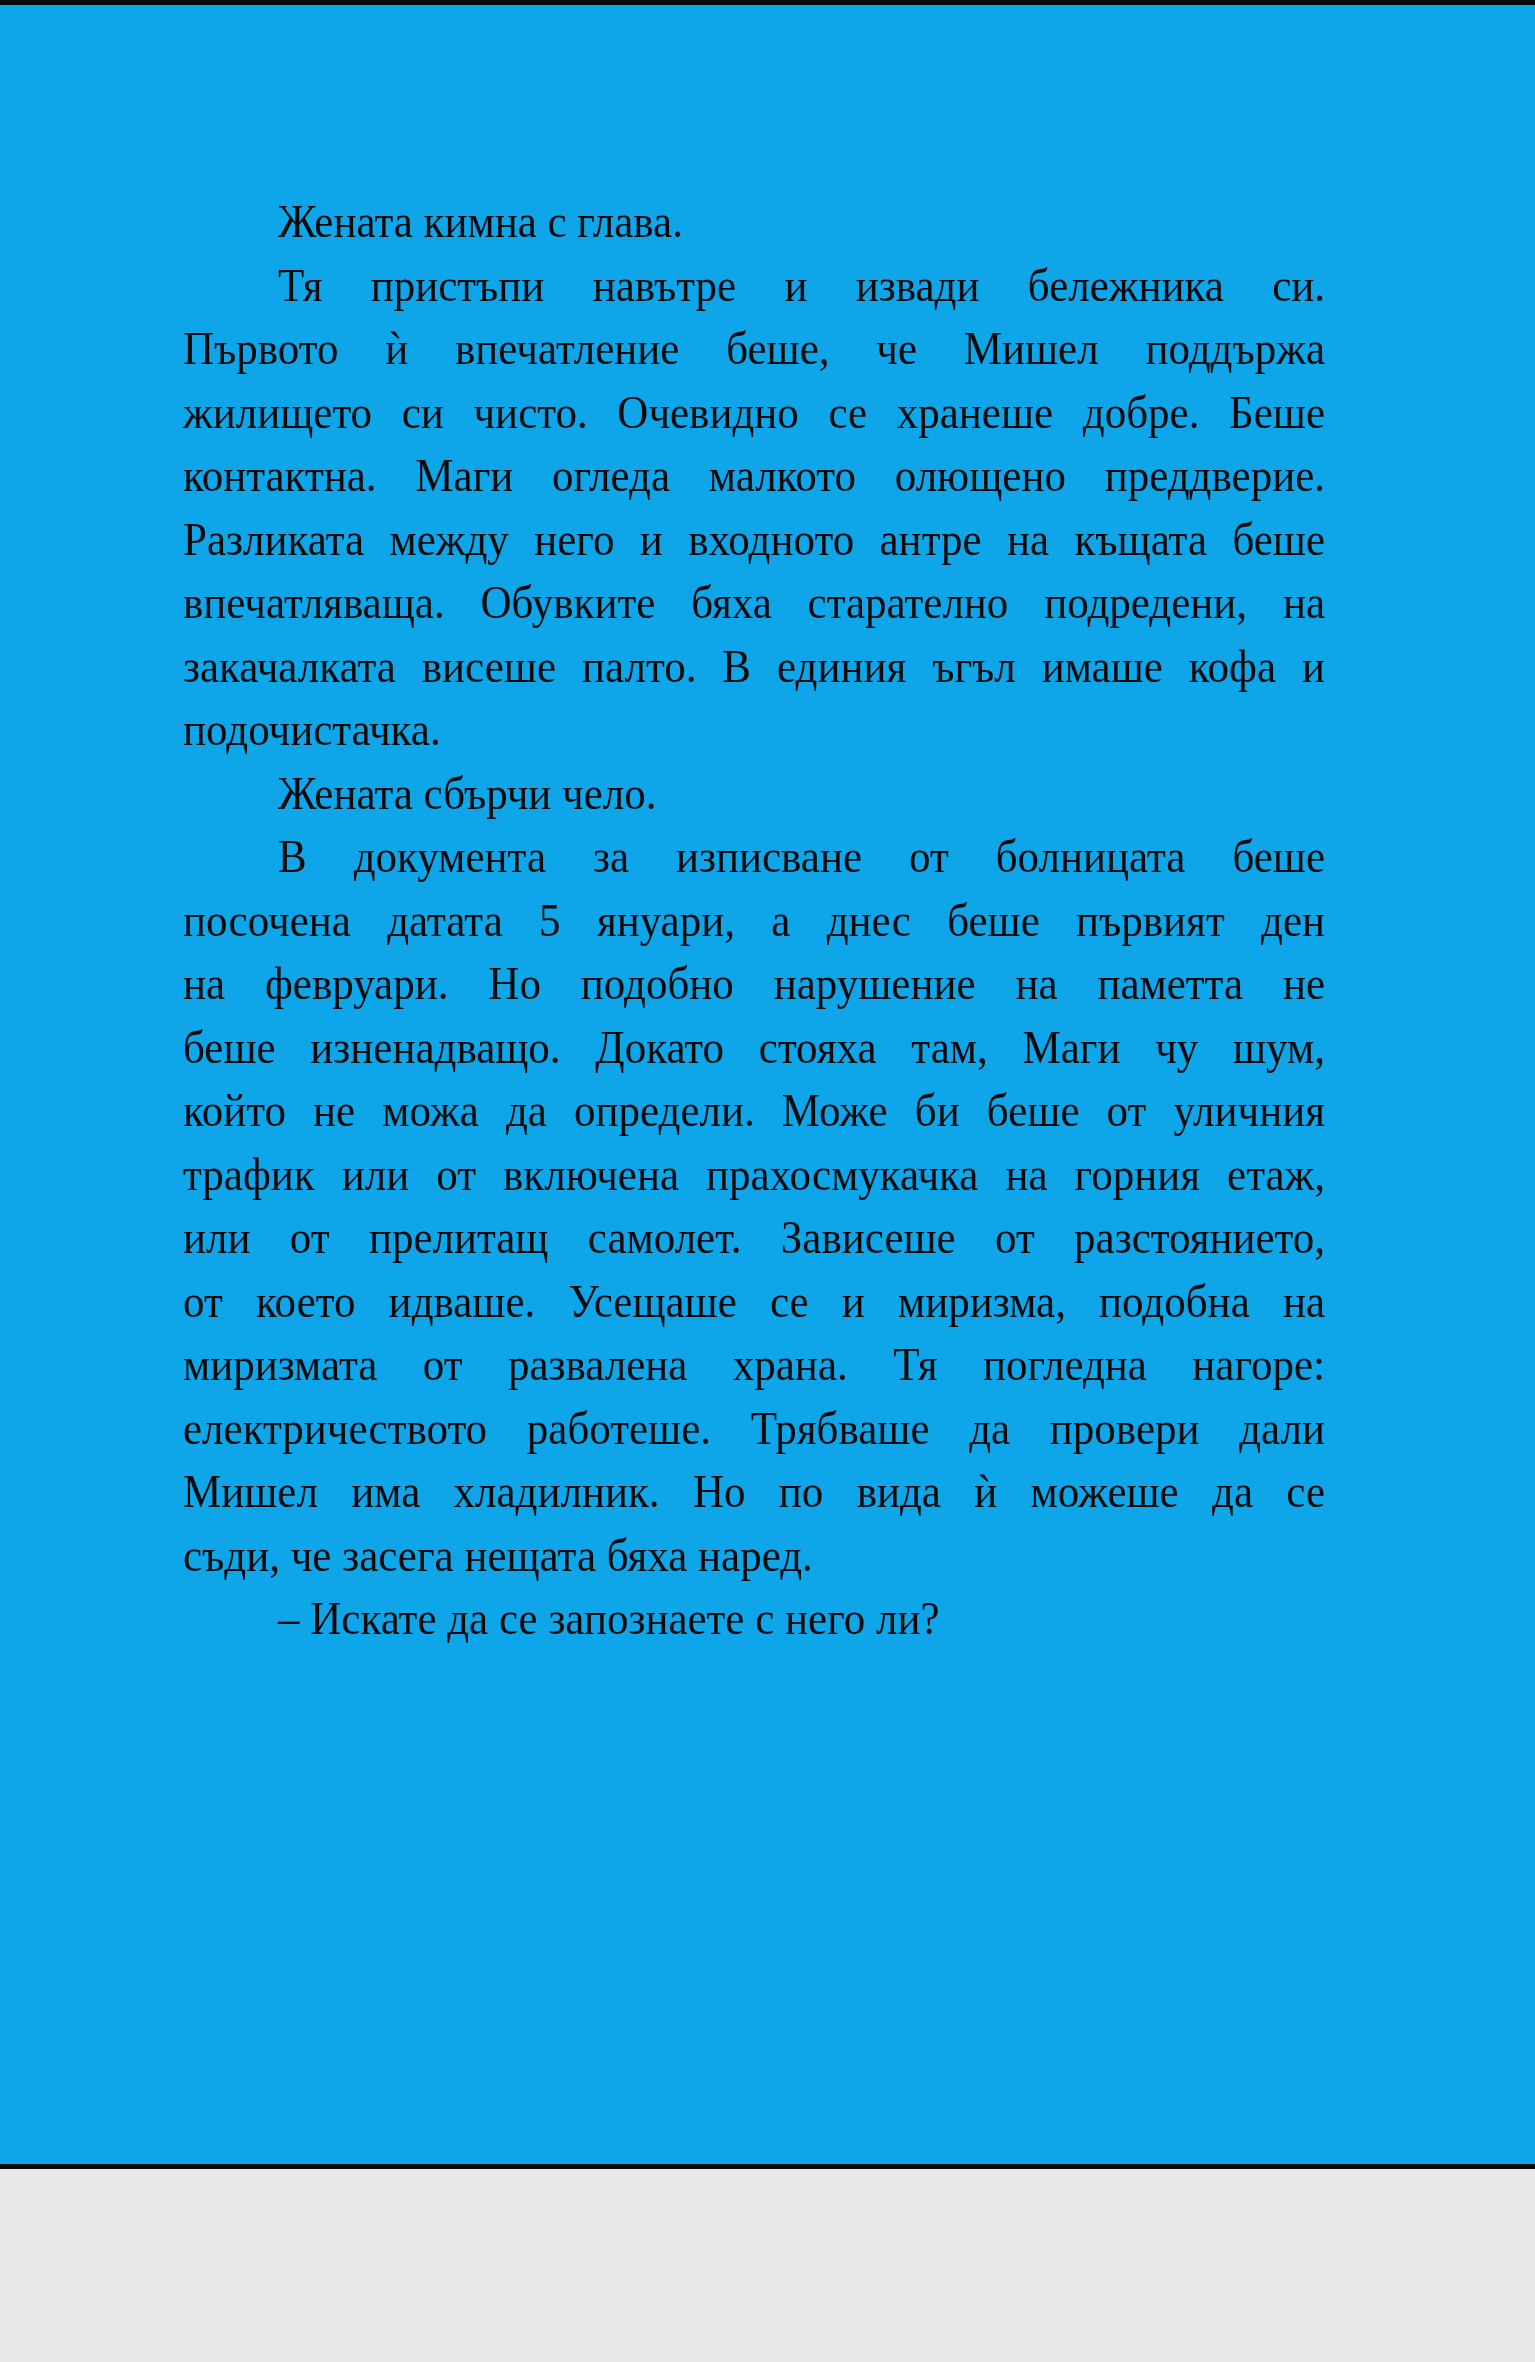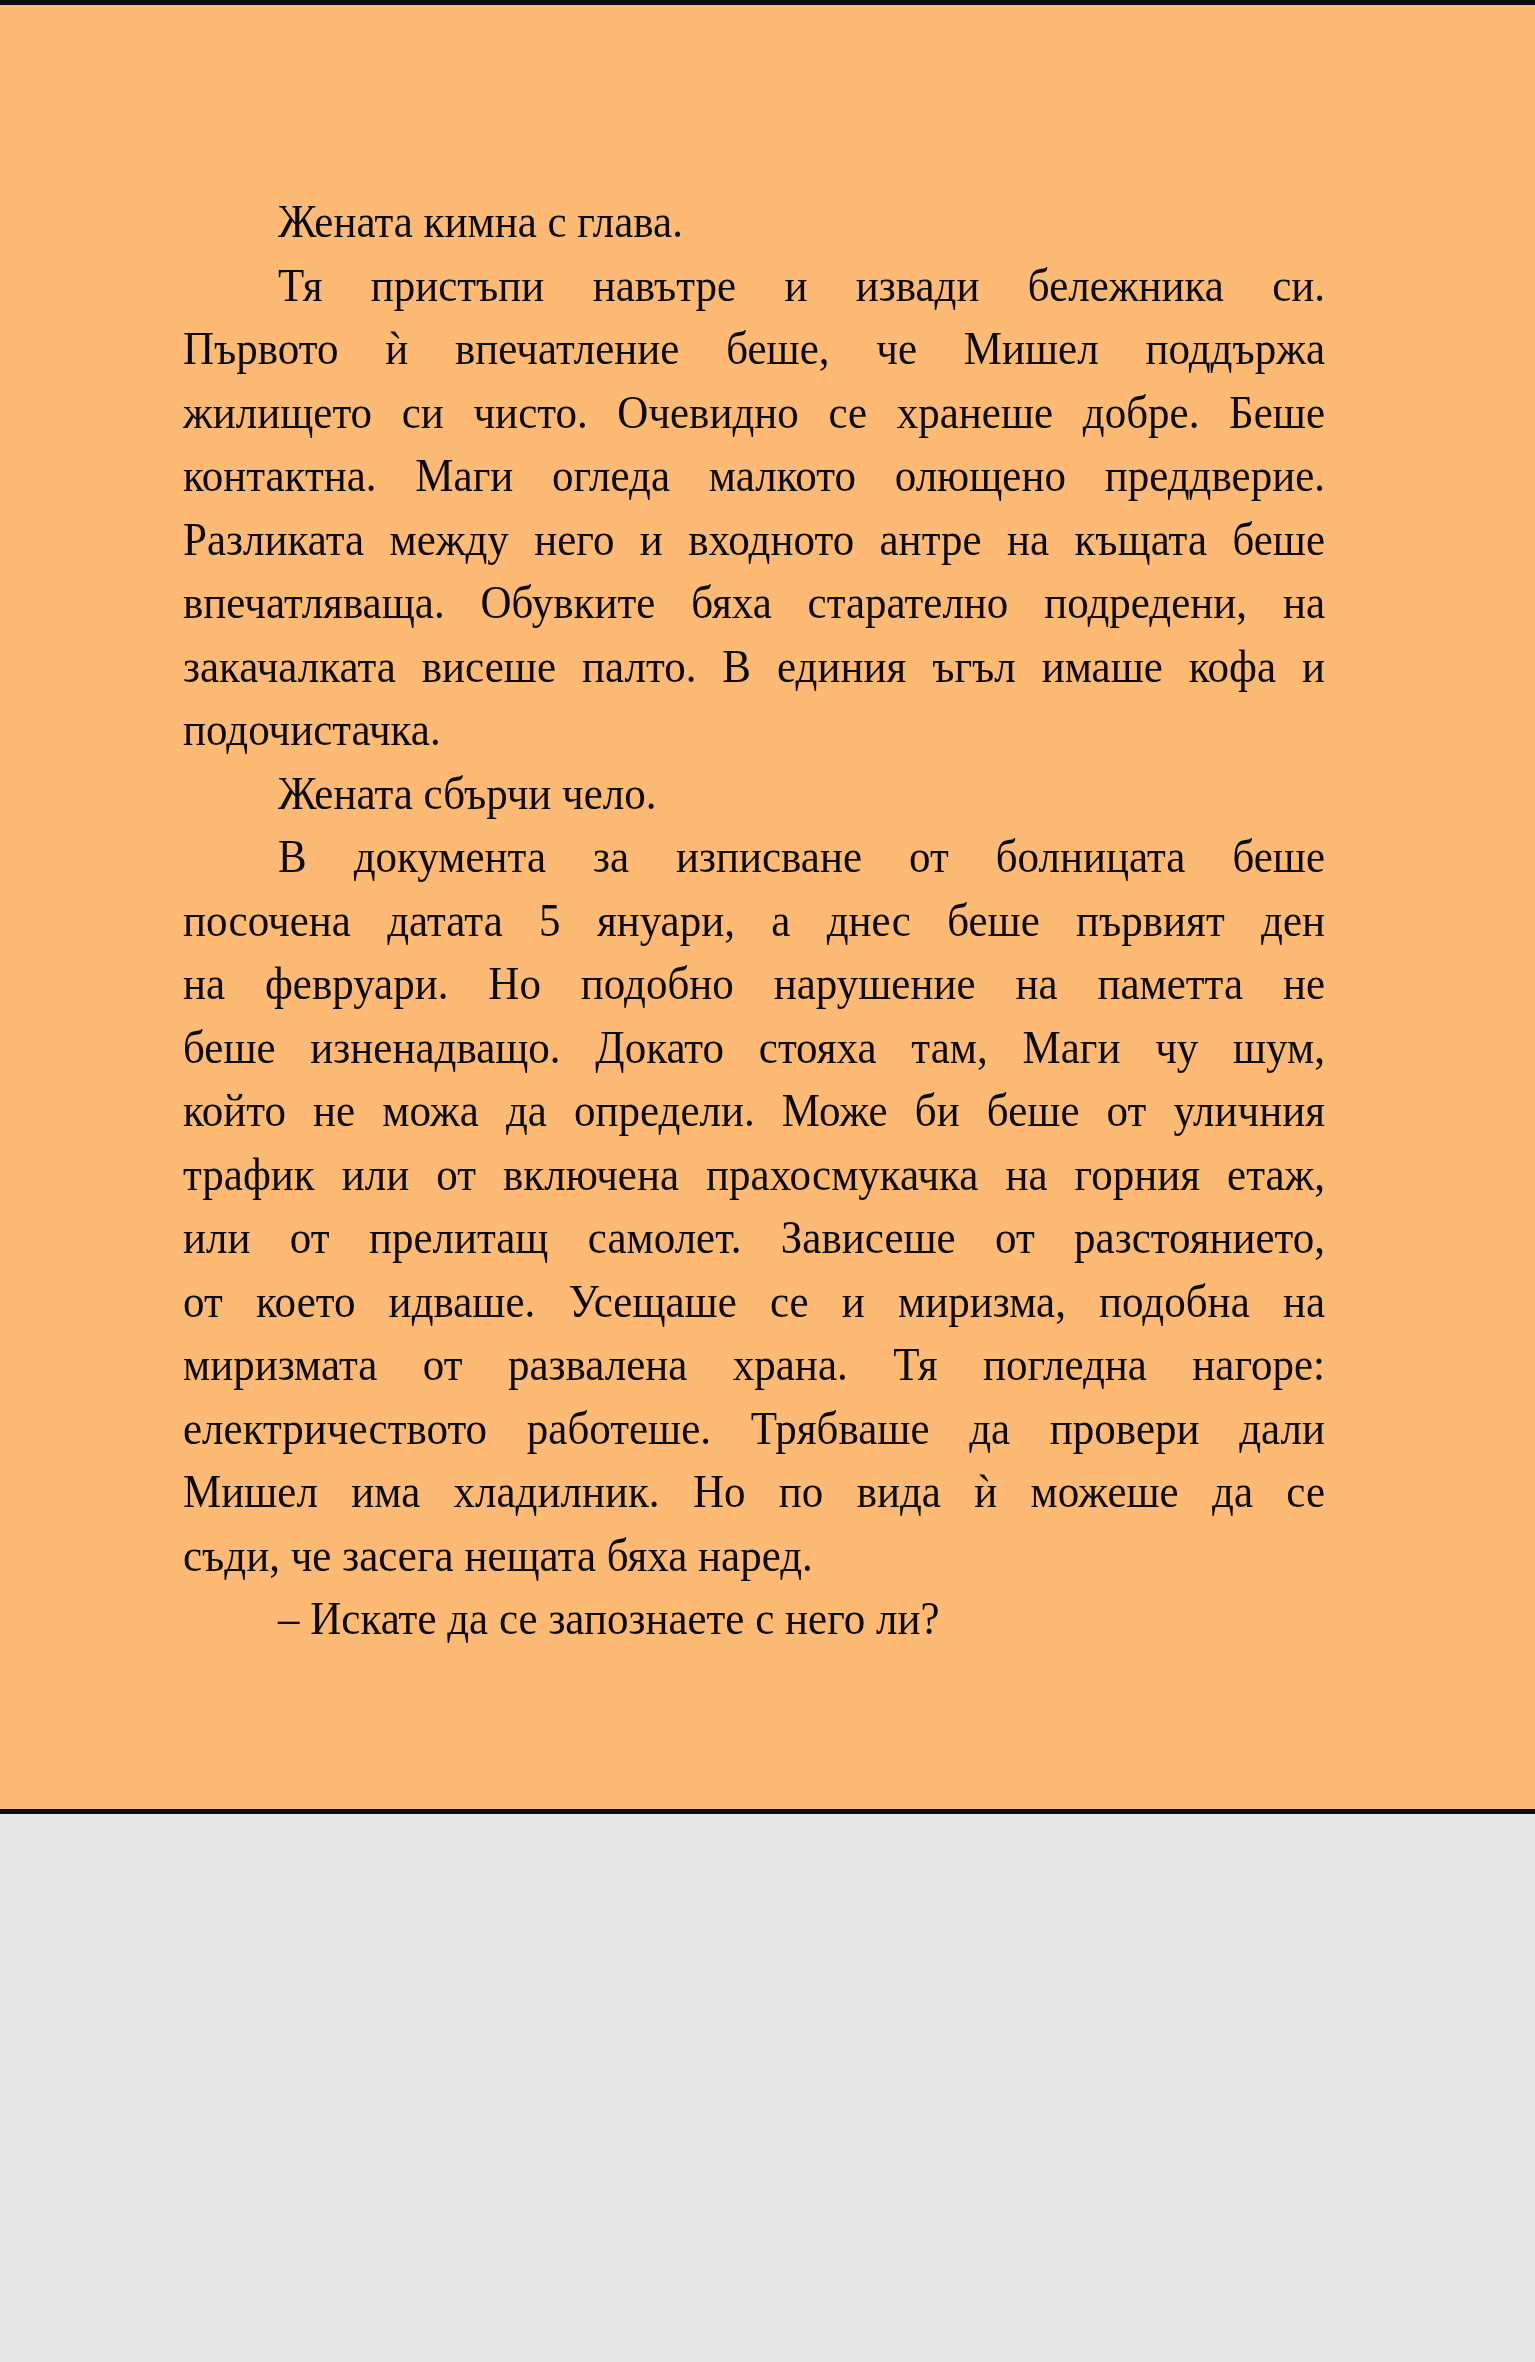--- a/index.html
+++ b/index.html
@@ -3,23 +3,23 @@
 <meta charset="utf-8">
 <style>
   html, body {
     margin: 0;
     padding: 0;
     background: #e8e8e8;
   }
   .page {
     position: relative;
     width: 1535px;
-    height: 1814px;
+    height: 2169px;
     margin: 0 auto;
-    background: #fdba74;
+    background: #0ea5e9;
     overflow: hidden;
     font-family: "Liberation Serif", "DejaVu Serif", serif;
     color: #0a0a0a;
   }
   .edge {
     position: absolute;
     left: 0;
     right: 0;
     background: #0b0b0b;
   }

